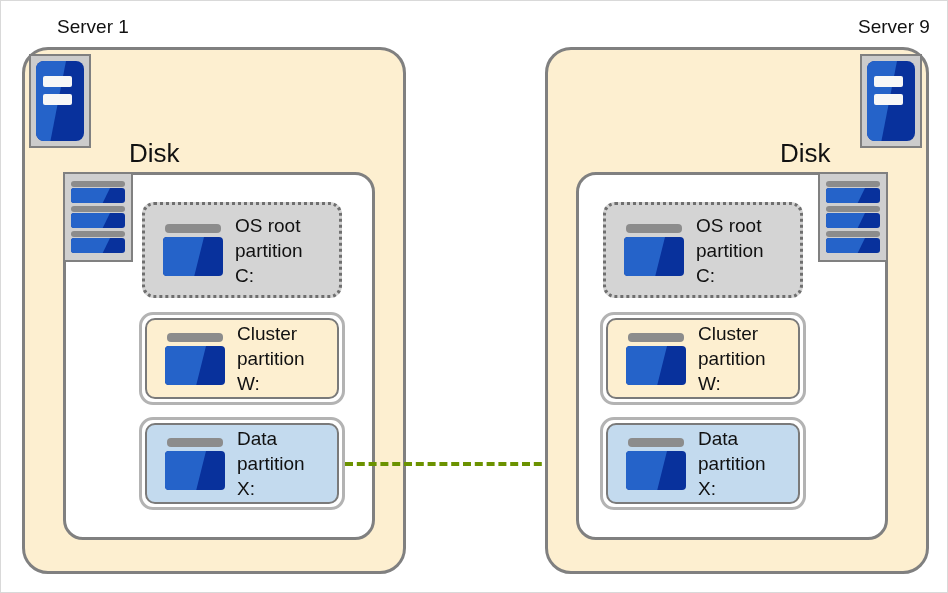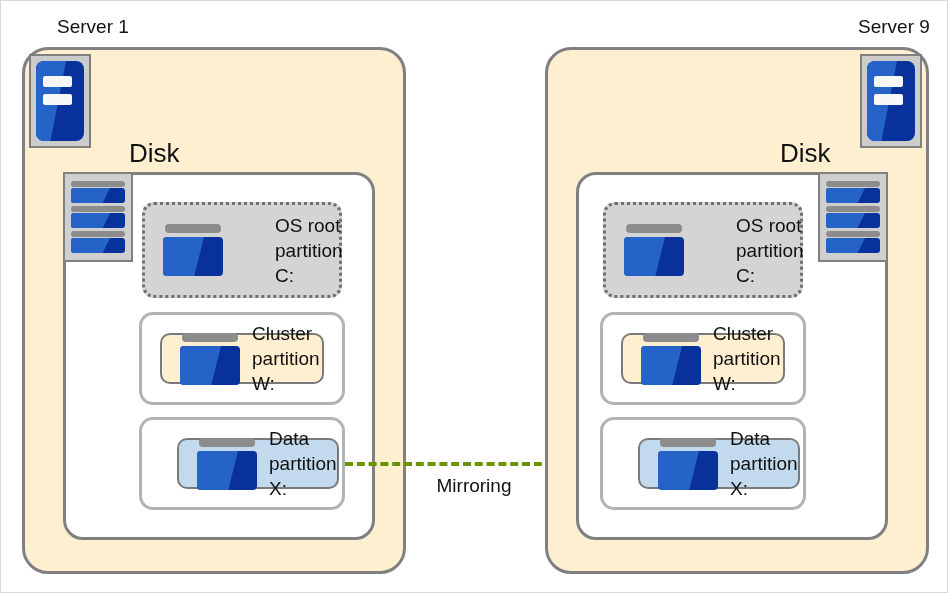--- a/index.html
+++ b/index.html
@@ -131,43 +131,42 @@
     transform:skewX(-26deg);
     transform-origin:top left;
   }
 
   
   .part{
     position:absolute;
     box-sizing:border-box;
     display:flex;
     align-items:center;
-    gap:40px;
   }
   .part.os{
     background:#d4d4d4;
     border:3px dotted #6f6f6f;
     border-radius:12px;
   }
   .part.dbl{
     border:3px solid #b3b3b3;
     border-radius:14px;
-    padding:18px;
+    padding:3px;
   }
   .part.dbl > .inner{
     position:relative;
     width:100%;height:100%;
     border:2px solid #7a7a7a;
     border-radius:10px;
     box-sizing:border-box;
     display:flex;
     align-items:center;
   }
   .part.cluster > .inner{background:#fdefd0;}
-  .part.data > .inner{background:#c3daee;margin-left:17px;}
+  .part.data > .inner{background:#c3daee;}
 
   
   .drive{
     position:relative;
     width:60px;height:52px;
     flex:0 0 auto;
     margin-left:18px;
     margin-right:12px;
   }
   .drive .cap{
@@ -291,21 +290,20 @@
         <span class="ln">partition</span>
         <span class="ln">X:</span>
       </div>
     </div>
   </div>
 
   <div class="arrow-wrap" style="left:344px;top:453px;width:258px;">
     <div class="arrow-line" style="width:244px;"></div>
     <div class="arrow-head" style="left:244px;"></div>
   </div>
-  <div class="mirror-label" style="left:344px;top:474px;width:258px;">Mirroring</div>
 
   <div class="toplabel" style="left:857px;top:15px;">Server 9</div>
 
   <div class="server-box" style="left:544px;top:46px;width:384px;height:527px;"></div>
 
   <div class="disklabel" style="left:779px;top:141px;">Disk</div>
 
   <div class="disk-box" style="left:575px;top:171px;width:312px;height:368px;"></div>
 
   <div class="server-icon" style="left:859px;top:53px;">

